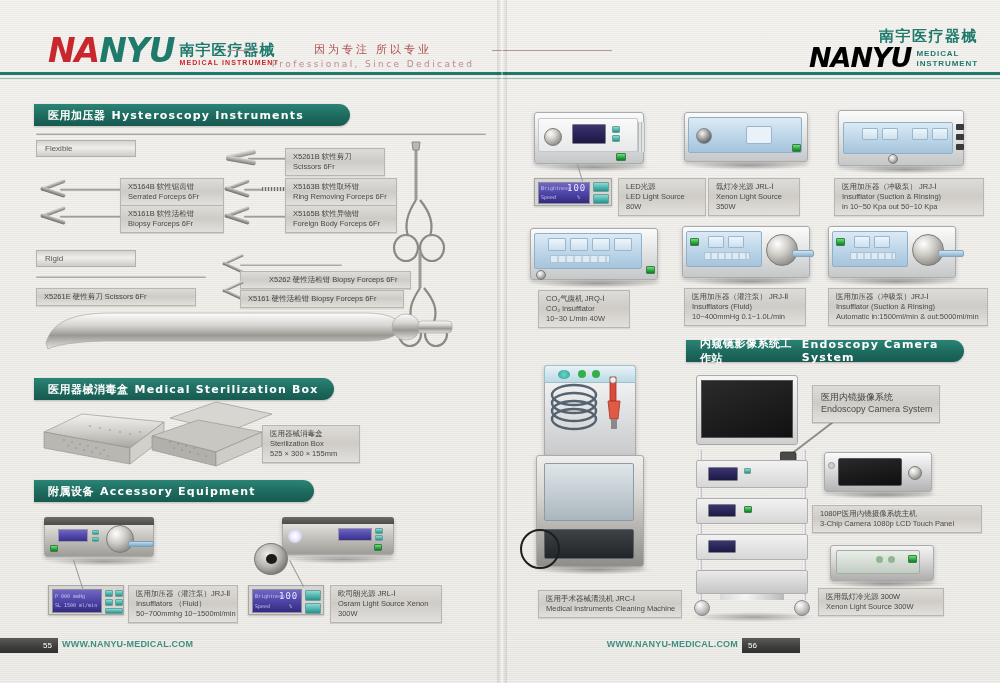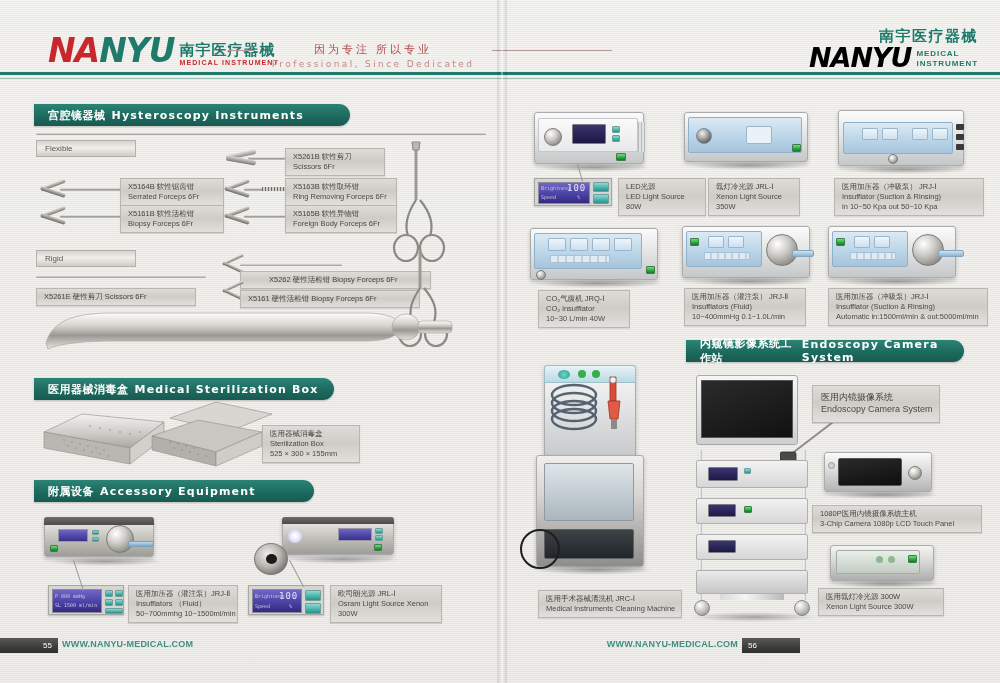--- a/index.html
+++ b/index.html
@@ -192,21 +192,21 @@
           <div>MEDICAL</div>
           <div>INSTRUMENT</div>
         </div>
       </div>
     </div>
   </div>
 
   <div class="spine"></div>
 
   <div class="sect" style="left:34px; top:104px; width:316px;">
-    <span class="cn">宫腔镜器械</span>
+    <span class="cn">医用加压器</span>
     <span class="en">Hysteroscopy Instruments</span>
   </div>
 
   <div class="shaft thin" style="left:36px; top:133px; width:450px;"></div>
 
   <div class="tag" style="left:36px; top:140px; width:100px;">
     <span>Flexible</span>
   </div>
 
   <div class="dev" style="left:226px; top:150px; width:120px; height:16px;">
@@ -262,37 +262,37 @@
 
   <div class="tag" style="left:36px; top:250px; width:100px;">
     <span>Rigid</span>
   </div>
 
   <div class="dev" style="left:222px; top:258px; width:120px; height:14px;">
     <div class="shaft thin" style="left:18px; top:6px; width:102px;"></div>
     <div style="position:absolute;left:0;top:0px;width:22px;height:3px;background:linear-gradient(180deg,#eceae6,#78766f);transform:rotate(-25deg);"></div>
     <div style="position:absolute;left:0;top:8px;width:22px;height:3px;background:linear-gradient(180deg,#cfcdc8,#69675f);transform:rotate(25deg);"></div>
   </div>
-  <div class="cap" style="left:240px; top:271px; width:191px;padding-left:28px;">
+  <div class="cap" style="left:240px; top:271px; width:171px;padding-left:28px;">
     <div class="cn">X5262 硬性活检钳 Biopsy Forceps 6Fr</div>
   </div>
 
   <div class="dev" style="left:36px; top:272px; width:170px; height:10px;">
     <div class="shaft thin" style="left:0; top:4px; width:170px;"></div>
   </div>
   <div class="cap" style="left:36px; top:288px; width:160px;">
     <div class="cn">X5261E 硬性剪刀 Scissors 6Fr</div>
   </div>
 
   <div class="dev" style="left:222px; top:285px; width:120px; height:14px;">
     <div class="shaft thin" style="left:18px; top:6px; width:102px;"></div>
     <div style="position:absolute;left:0;top:0px;width:22px;height:3px;background:linear-gradient(180deg,#eceae6,#78766f);transform:rotate(-25deg);"></div>
     <div style="position:absolute;left:0;top:8px;width:22px;height:3px;background:linear-gradient(180deg,#cfcdc8,#69675f);transform:rotate(25deg);"></div>
   </div>
-  <div class="cap" style="left:240px; top:290px; width:180px;">
+  <div class="cap" style="left:240px; top:290px; width:164px;">
     <div class="cn">X5161 硬性活检钳 Biopsy Forceps 6Fr</div>
   </div>
 
   <div class="dev" style="left:382px; top:140px; width:110px; height:175px;">
     <svg width="110" height="175" viewBox="0 0 110 175">
       <g stroke="#8b8984" fill="none" stroke-width="2.2">
         <path d="M34,8 L34,60" stroke="#9c9a95" stroke-width="3"></path>
         <path d="M34,60 C26,72 22,84 26,96"></path>
         <path d="M38,60 C48,72 52,84 48,96"></path>
         <ellipse cx="24" cy="108" rx="12" ry="13"></ellipse>

